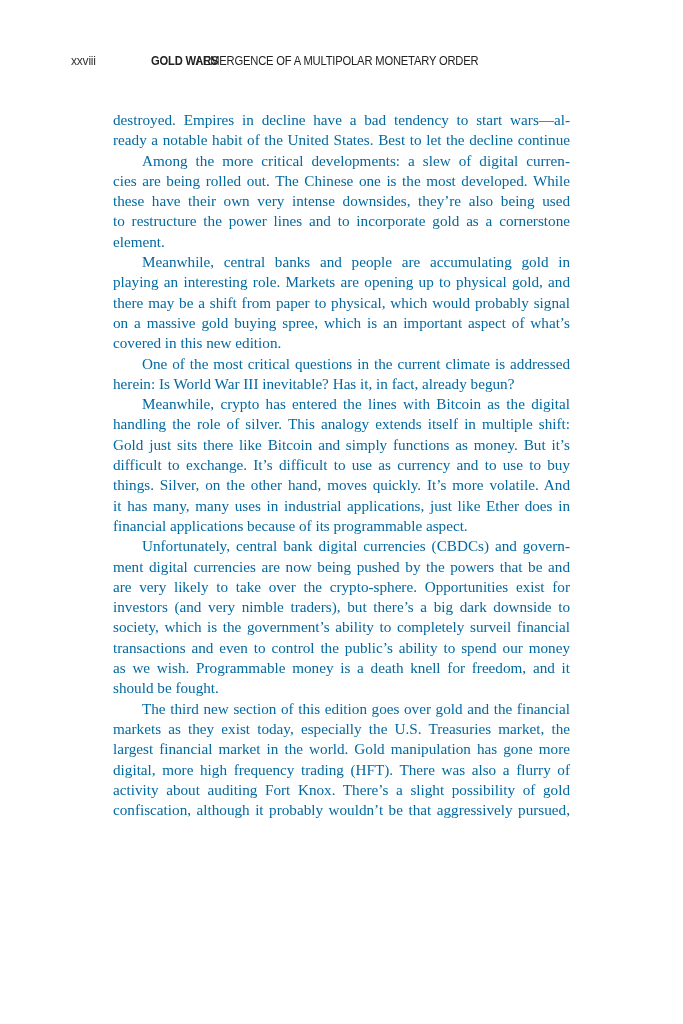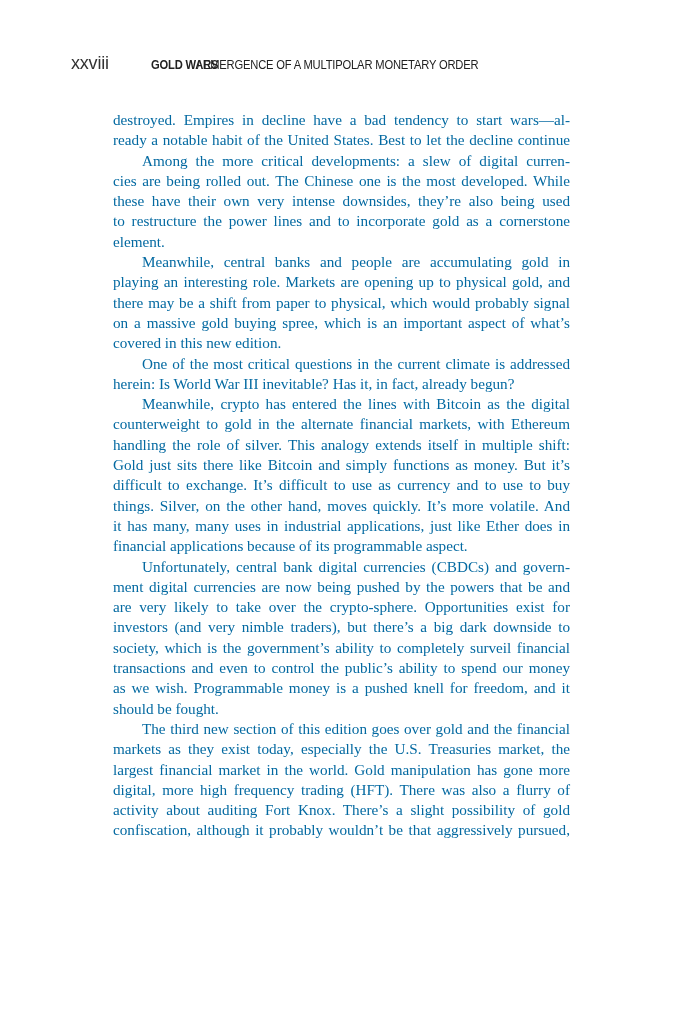--- a/index.html
+++ b/index.html
@@ -2,21 +2,21 @@
 <html><head>
 <meta charset="utf-8">
 <style>
   html, body { margin: 0; padding: 0; background: #ffffff; }
   body { width: 683px; height: 1024px; position: relative; overflow: hidden; }
   .running-head {
     position: absolute; top: 53px; left: 71px;
     font-family: "Liberation Sans", sans-serif; font-size: 13px; color: #222;
     white-space: nowrap; letter-spacing: -0.2px;
   }
-  .folio { display: inline-block; width: 80px; font-size: 18px; color: #333; }
+  .folio { display: inline-block; width: 80px; font-size: 12px; color: #333; }
   .book-title { font-weight: bold; transform: scaleX(0.86); display: inline-block; transform-origin: left; }
   .head-rest { display: inline-block; transform: scaleX(0.86); transform-origin: left; margin-left: -32px; }
   .body-text {
     position: absolute; top: 110px; left: 113px; width: 457px;
     font-family: "Liberation Serif", serif; font-size: 15.2px; line-height: 20.3px;
     color: #0369a1;
   }
   .para { margin: 0; }
   .line { display: block; text-align: justify; text-align-last: justify; white-space: nowrap; height: 20.3px; }
   .line.last { text-align-last: left; }
@@ -47,36 +47,35 @@
       <span class="line">there may be a shift from paper to physical, which would probably signal</span>
       <span class="line">on a massive gold buying spree, which is an important aspect of what’s</span>
       <span class="line last">covered in this new edition.</span>
     </div>
     <div class="para">
       <span class="line first">One of the most critical questions in the current climate is addressed</span>
       <span class="line last">herein: Is World War III inevitable? Has it, in fact, already begun?</span>
     </div>
     <div class="para">
       <span class="line first">Meanwhile, crypto has entered the lines with Bitcoin as the digital</span>
-      <span class="line">counterweight to gold in the alternate financial markets, with Ethereum</span>
       <span class="line">handling the role of silver. This analogy extends itself in multiple shift:</span>
       <span class="line">Gold just sits there like Bitcoin and simply functions as money. But it’s</span>
       <span class="line">difficult to exchange. It’s difficult to use as currency and to use to buy</span>
       <span class="line">things. Silver, on the other hand, moves quickly. It’s more volatile. And</span>
       <span class="line">it has many, many uses in industrial applications, just like Ether does in</span>
       <span class="line last">financial applications because of its programmable aspect.</span>
     </div>
     <div class="para">
       <span class="line first">Unfortunately, central bank digital currencies (CBDCs) and govern-</span>
       <span class="line">ment digital currencies are now being pushed by the powers that be and</span>
       <span class="line">are very likely to take over the crypto-sphere. Opportunities exist for</span>
       <span class="line">investors (and very nimble traders), but there’s a big dark downside to</span>
       <span class="line">society, which is the government’s ability to completely surveil financial</span>
       <span class="line">transactions and even to control the public’s ability to spend our money</span>
-      <span class="line">as we wish. Programmable money is a pushed knell for freedom, and it</span>
+      <span class="line">as we wish. Programmable money is a death knell for freedom, and it</span>
       <span class="line last">should be fought.</span>
     </div>
     <div class="para">
       <span class="line first">The third new section of this edition goes over gold and the financial</span>
       <span class="line">markets as they exist today, especially the U.S. Treasuries market, the</span>
       <span class="line">largest financial market in the world. Gold manipulation has gone more</span>
       <span class="line">digital, more high frequency trading (HFT). There was also a flurry of</span>
       <span class="line">activity about auditing Fort Knox. There’s a slight possibility of gold</span>
       <span class="line">confiscation, although it probably wouldn’t be that aggressively pursued,</span>
     </div>

